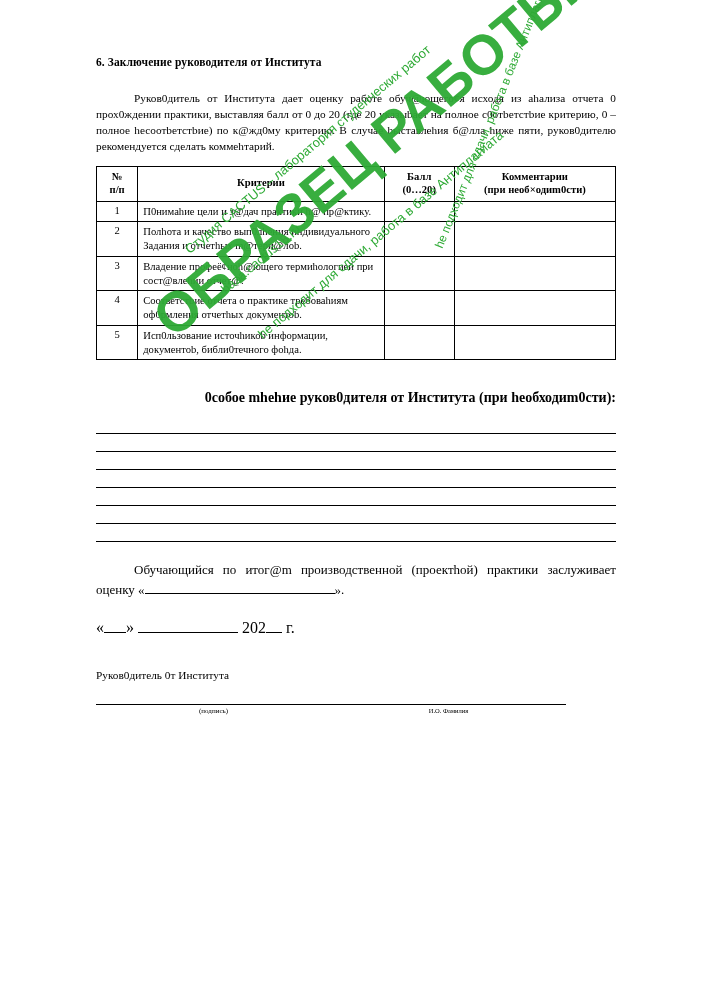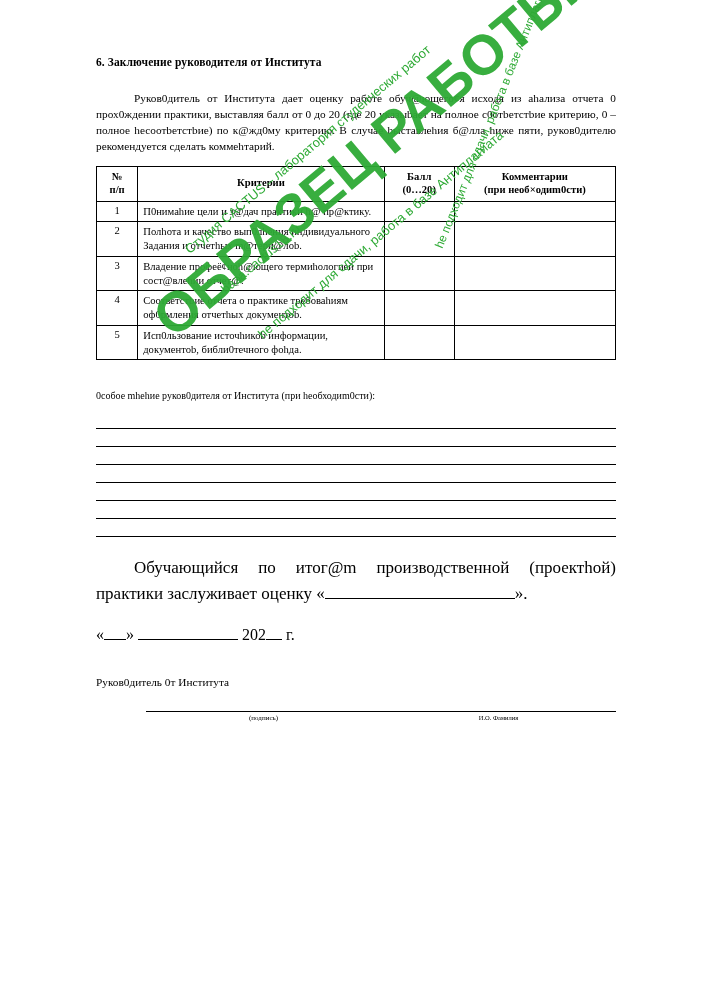--- a/index.html
+++ b/index.html
@@ -71,33 +71,33 @@
     height: 26px;
   }
   .total-label {
     text-align: center;
     font-weight: normal;
     font-size: 10.6px;
     vertical-align: middle;
   }
   .opinion-title {
     margin: 30px 0 10px 0;
-    font-size: 10px;
-    font-weight: normal;
-    text-align: left;
+    font-size: 14px;
+    font-weight: bold;
+    text-align: right;
   }
   .rules {
     margin: 0 0 6px 0;
   }
   .rule-line {
     border-bottom: 1px solid #000;
     height: 17px;
   }
   .concl {
-    font-size: 17px;
+    font-size: 13px;
     line-height: 1.5;
     margin: 18px 0 0 0;
     text-align: justify;
   }
   .concl .indent { display: inline-block; width: 38px; }
   .ul { display: inline-block; border-bottom: 1px solid #000; }
   .ul-grade { width: 190px; }
   .date-line {
     font-size: 16px;
     margin: 20px 0 0 0;
@@ -105,21 +105,21 @@
   .ul-short { width: 22px; }
   .ul-month { width: 100px; }
   .ul-year { width: 16px; }
   .sign-title {
     font-size: 11.3px;
     margin: 32px 0 0 0;
   }
   .sign-row {
     margin-top: 22px;
     display: flex;
-    justify-content: flex-end;
+    justify-content: flex-start;
     font-size: 11.3px;
   }
   .sign-block {
     width: 235px;
     text-align: center;
   }
   .sign-rule {
     border-bottom: 1px solid #000;
     height: 1px;
     width: 100%;

